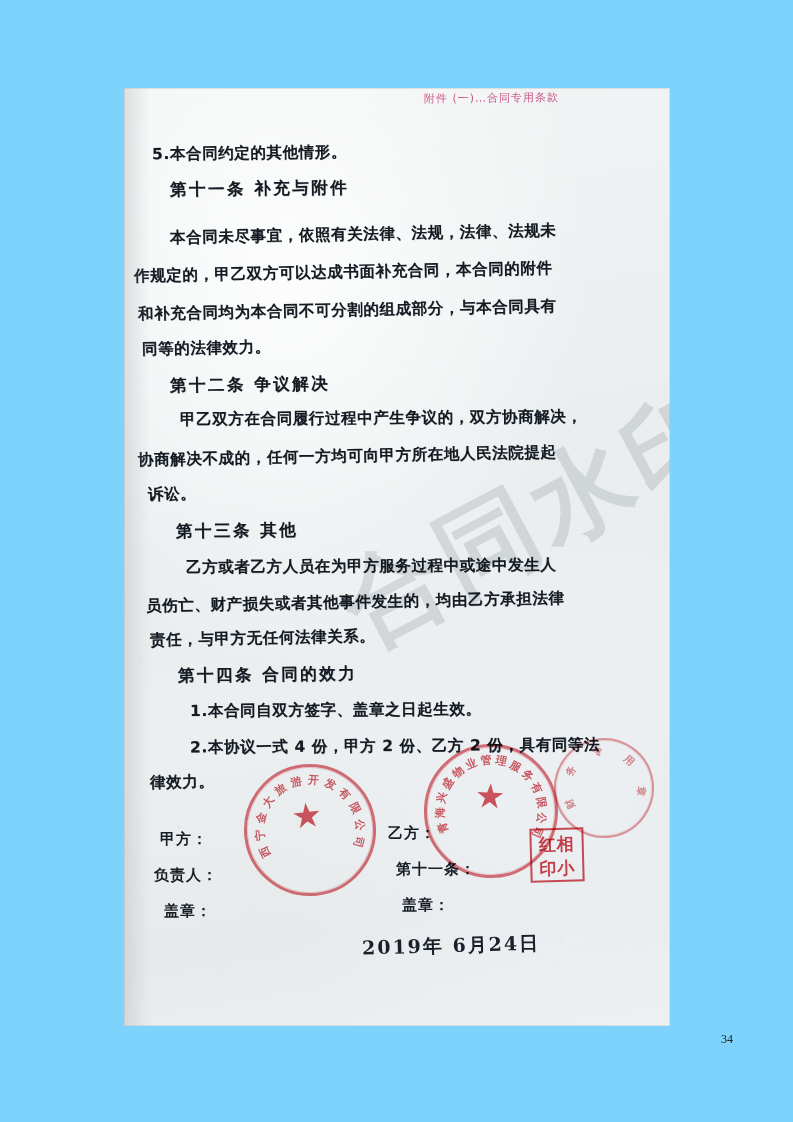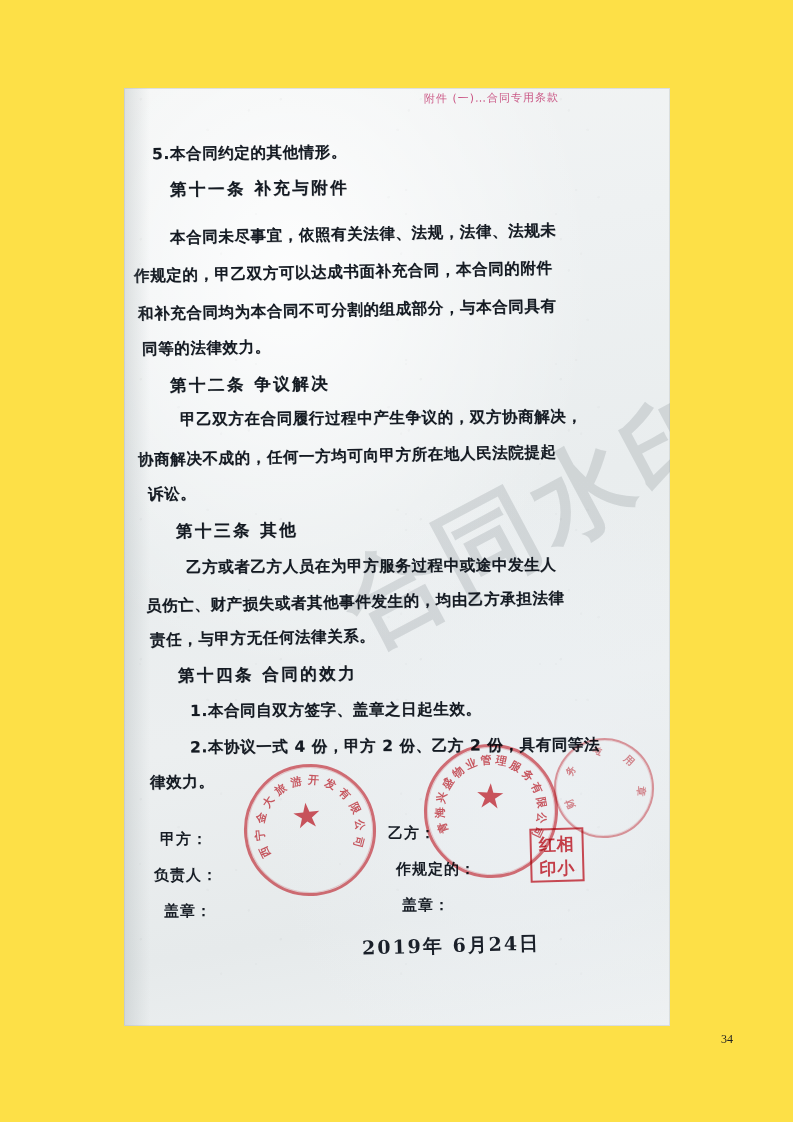--- a/index.html
+++ b/index.html
@@ -13,21 +13,21 @@
     height: 1122px;
     position: relative;
     font-family: "DejaVu Sans", "Liberation Sans", sans-serif;
     overflow: hidden;
   }
 
   
   #page {
     position: absolute;
     inset: 0;
-    background: #fde047;
+    background: #7dd3fc;
   }
 
   
   #scan {
     position: absolute;
     left: 124px;
     top: 88px;
     width: 546px;
     height: 938px;
     background:
@@ -253,21 +253,21 @@
         <div class="line sk3" style="left: 66px; top: 612px;">1.本合同自双方签字、盖章之日起生效。</div>
         <div class="line sk3" style="left: 66px; top: 648px;">2.本协议一式 4 份，甲方 2 份、乙方 2 份，具有同等法</div>
         <div class="line sk2" style="left: 26px; top: 684px;">律效力。</div>
       </div>
 
     <div id="signatures">
         <div class="sig-label" style="left: 36px; top: 742px;">甲方：</div>
         <div class="sig-label" style="left: 30px; top: 778px;">负责人：</div>
         <div class="sig-label" style="left: 40px; top: 814px;">盖章：</div>
         <div class="sig-label" style="left: 264px; top: 736px;">乙方：</div>
-        <div class="sig-label" style="left: 272px; top: 772px;">作规定的：</div>
+        <div class="sig-label" style="left: 272px; top: 772px;">第十一条：</div>
         <div class="sig-label" style="left: 278px; top: 808px;">盖章：</div>
       </div>
 
     <div class="seal" id="seal-a">
       <div class="ring-text">
           <span style="font-size: 11px; transform: rotate(160deg) translate(50px) rotate(90deg) translate(-50%, -50%);">西</span>
           <span style="font-size: 11px; transform: rotate(180deg) translate(50px) rotate(90deg) translate(-50%, -50%);">宁</span>
           <span style="font-size: 11px; transform: rotate(200deg) translate(50px) rotate(90deg) translate(-50%, -50%);">金</span>
           <span style="font-size: 11px; transform: rotate(220deg) translate(50px) rotate(90deg) translate(-50%, -50%);">大</span>
           <span style="font-size: 11px; transform: rotate(240deg) translate(50px) rotate(90deg) translate(-50%, -50%);">旅</span>

